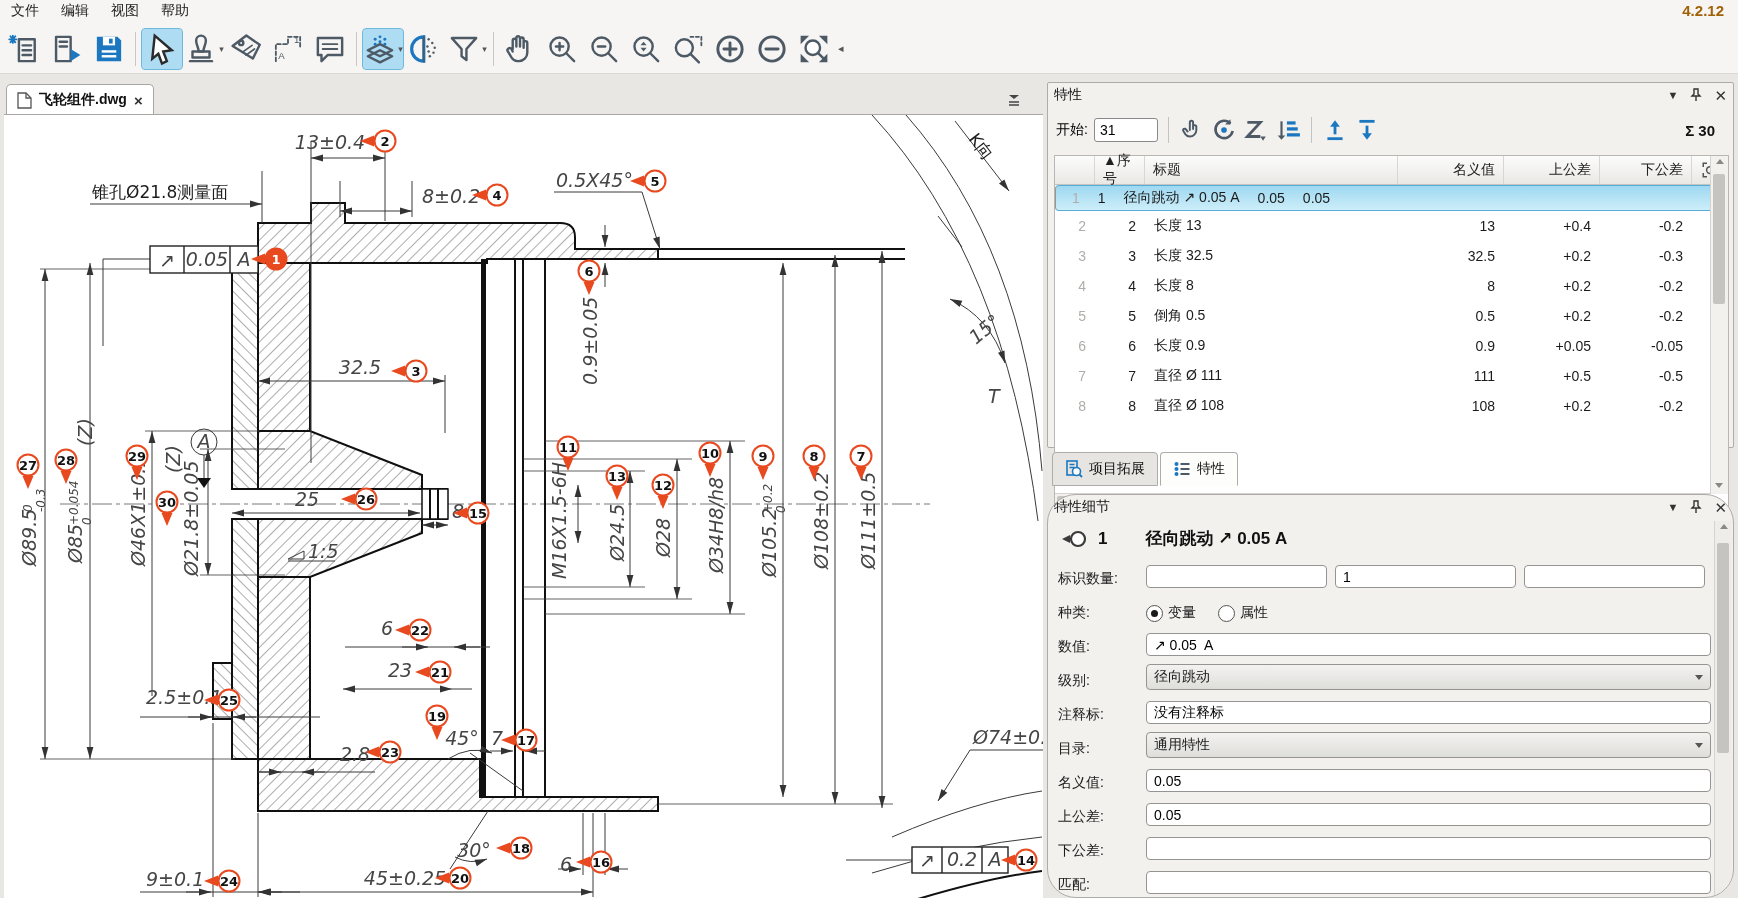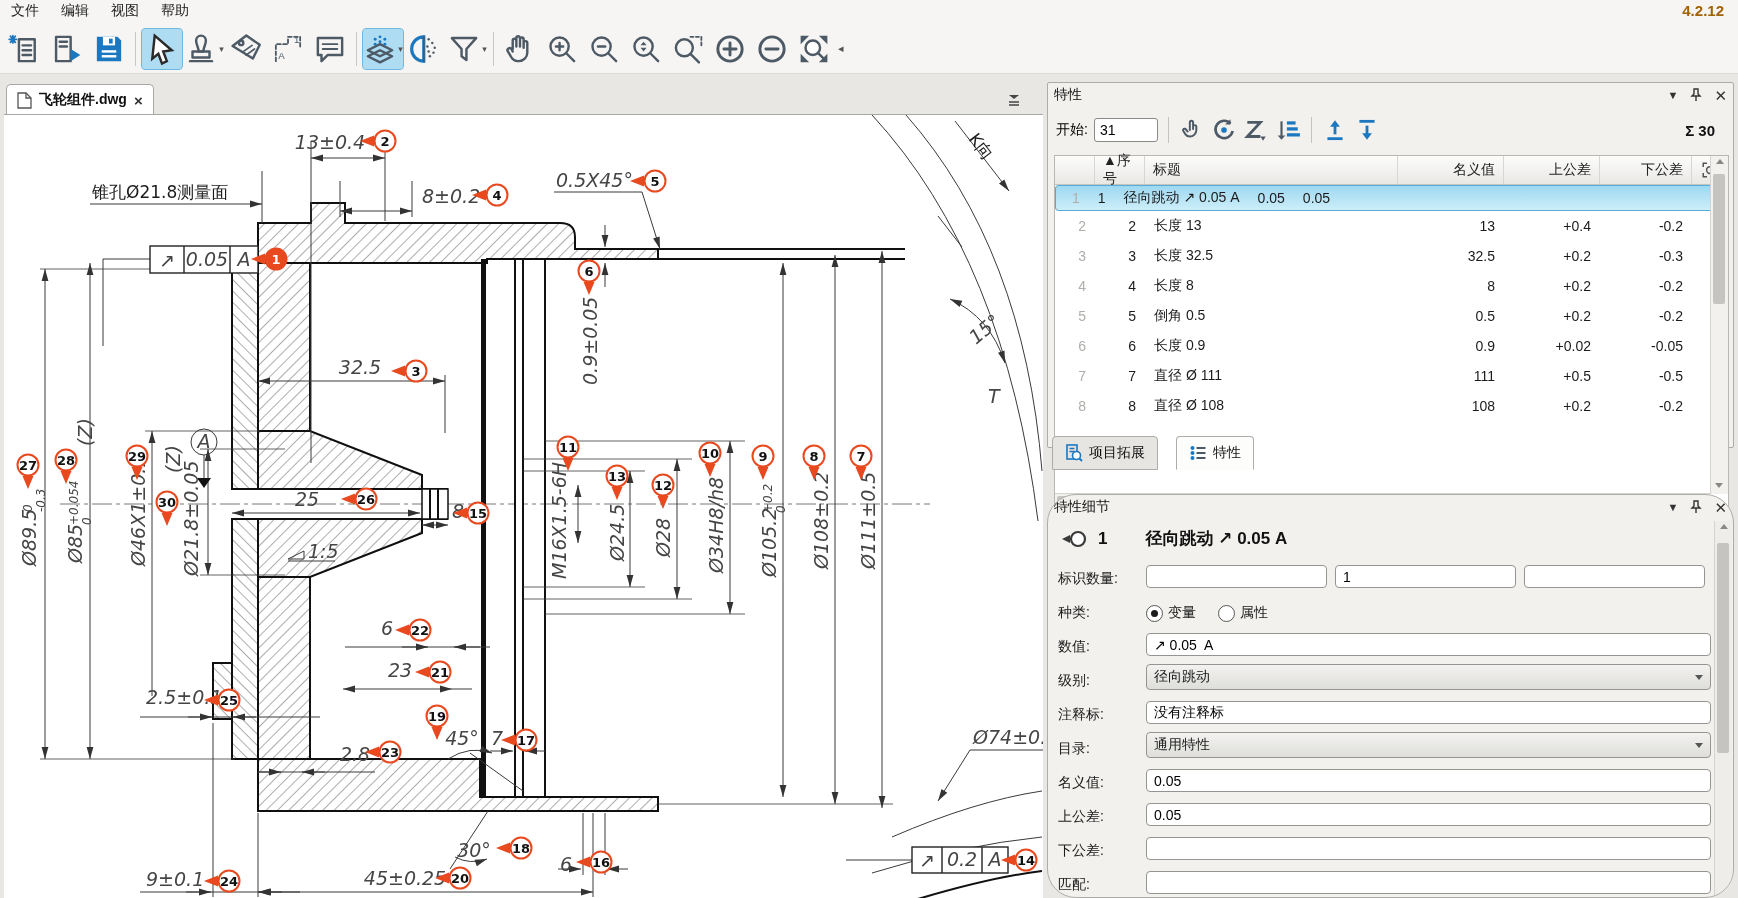--- a/index.html
+++ b/index.html
@@ -60,21 +60,21 @@
   .trow.sel{background:linear-gradient(#9ed8f1,#cdeef9);border-top:1px solid #54aed8;border-bottom:1px solid #54aed8;}
   #tv-scroll{position:absolute;right:0;top:0;width:17px;bottom:16px;background:#f2f1ee;border-left:1px solid #d5d3d0;}
   #tv-thumb{position:absolute;left:2px;top:18px;width:12px;height:130px;background:#c6c4c1;border-radius:2px;}
   #th-scroll{position:absolute;left:0;bottom:0;right:17px;height:16px;background:#f2f1ee;border-top:1px solid #d5d3d0;}
   #th-thumb{position:absolute;left:2px;top:2px;width:560px;height:11px;background:#c6c4c1;border-radius:2px;}
   #th-right{position:absolute;right:1px;top:1px;width:15px;height:13px;color:#777;font-size:11px;text-align:center;line-height:13px;}
   .sarrow{width:0;height:0;border-left:4px solid transparent;border-right:4px solid transparent;margin:3px auto;}
   .sarrow.up{border-bottom:5px solid #8a8886;}
   .sarrow.dn{border-top:5px solid #8a8886;}
   
-  #dock-tabs{position:absolute;left:1052px;top:436px;display:flex;gap:18px;}
+  #dock-tabs{position:absolute;left:1052px;top:452px;display:flex;gap:2px;}
   .dtab{height:32px;display:flex;align-items:center;gap:6px;padding:0 12px;font-size:14px;color:#111;border:1px solid #aeaca9;border-radius:4px 4px 0 0;background:#e7e5e2;}
   .dtab.active{background:#fdfdfc;border-bottom-color:#fdfdfc;}
   
   #ditem{display:flex;align-items:center;gap:10px;padding:8px 10px 4px 12px;font-size:17px;font-weight:bold;color:#111;}
   #ditem .it{margin-left:28px;}
   .frow{display:flex;align-items:flex-end;height:34px;padding:0 22px 0 10px;}
   .frow .lbl{width:88px;font-size:14px;color:#1b1b1b;flex:none;}
   .inp{height:23px;border:1px solid #969490;border-radius:4px;background:#fff;font-size:14px;padding:0 7px;box-sizing:border-box;font-family:inherit;}
   .inp.grow{flex:1;}
   .sel{height:24px;border:1px solid #969490;border-radius:4px;background:linear-gradient(#f3f2f0,#dededb);font-size:14px;display:flex;align-items:center;padding:0 7px;flex:1;color:#1b1b1b;}
@@ -756,21 +756,21 @@
         <span class="r">0.5</span>
         <span class="r">+0.2</span>
         <span class="r">-0.2</span>
         <span></span>
       </div>
     <div class="trow tgrid">
         <span class="idx">6</span>
         <span class="num">6</span>
         <span>长度 0.9</span>
         <span class="r">0.9</span>
-        <span class="r">+0.02</span>
+        <span class="r">+0.05</span>
         <span class="r">-0.05</span>
         <span></span>
       </div>
     <div class="trow tgrid">
         <span class="idx">7</span>
         <span class="num">7</span>
         <span>直径 Ø 111</span>
         <span class="r">111</span>
         <span class="r">+0.5</span>
         <span class="r">-0.5</span>

